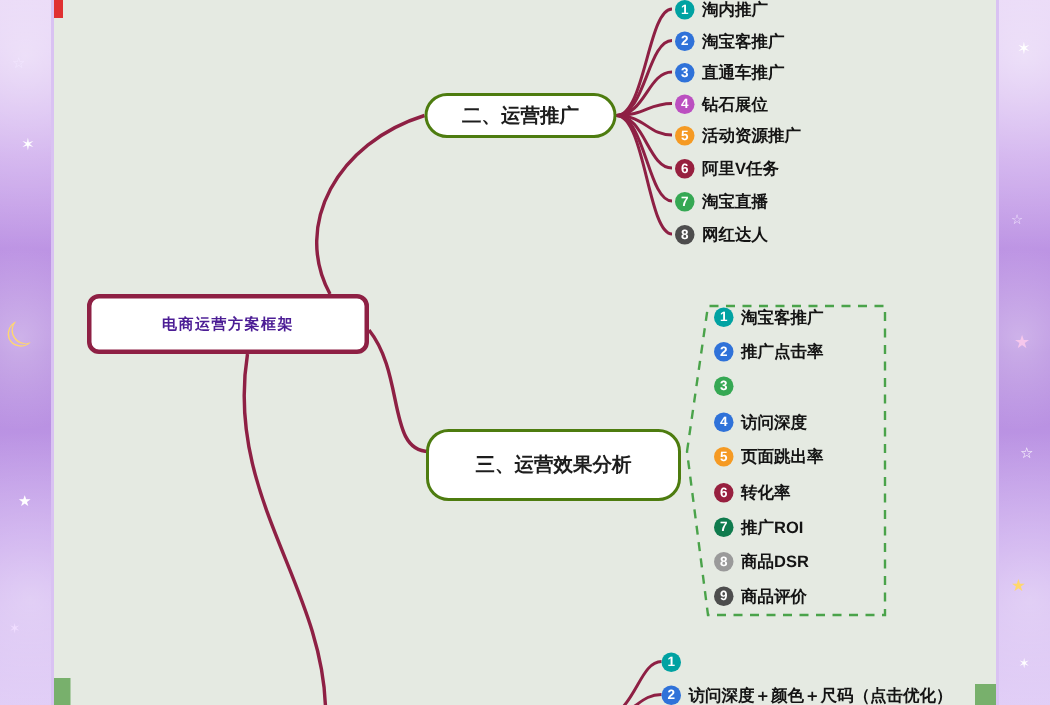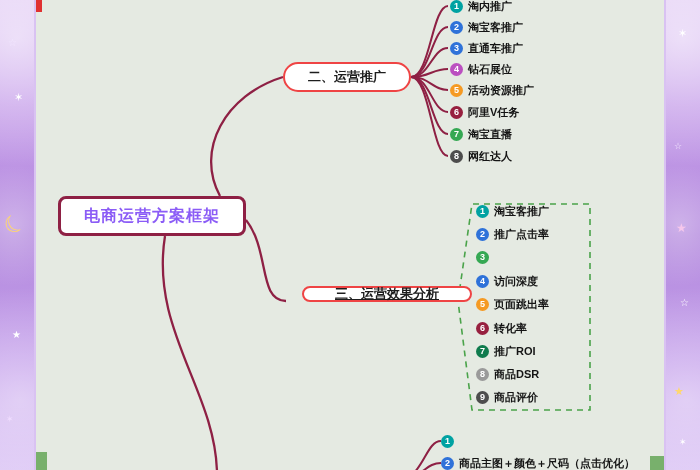--- a/index.html
+++ b/index.html
@@ -20,25 +20,25 @@
   .glyph { position:absolute; line-height:1; z-index:7; }
 
   
   svg.wires { position:absolute; left:0; top:0; z-index:1; }
 
   
   .mnode {
     position:absolute; z-index:3; background:#ffffff;
     border:3px solid #8e2044; border-radius:8px;
     display:flex; align-items:center; justify-content:center;
-    font-size:16px; font-weight:bold; color:#8b5cf6; letter-spacing:1px;
+    font-size:10px; font-weight:bold; color:#4c1d95; letter-spacing:1px;
   }
   .bnode {
     position:absolute; z-index:3; background:#ffffff;
-    border:2px solid #ef4444; border-radius:15px;
+    border:2px solid #4d7c0f; border-radius:15px;
     display:flex; align-items:center; justify-content:center;
     font-size:13px; font-weight:bold; color:#1d1d1d;
   }
 
   
   .mitem { position:absolute; z-index:3; display:flex; align-items:center; gap:5px; height:18px; }
   .nb {
     width:13px; height:13px; border-radius:50%; flex:0 0 13px;
     color:#fff; font-size:9px; font-weight:bold; line-height:13px; text-align:center;
     background:#888;
@@ -73,21 +73,21 @@
     <path d="M 402,480 C 424,474 426,441 441,441" stroke="#8e2044" stroke-width="2" fill="none"></path>
     <path d="M 402,480 C 424,476 426,463 441,463" stroke="#8e2044" stroke-width="2" fill="none"></path>
 
     <path d="M 458,301 L 472,204 L 590,204 L 590,410 L 472,410 Z" stroke="#4aa34a" stroke-width="1.6" stroke-dasharray="6 5" fill="none"></path>
   </svg>
 
   <div class="mnode" style="left:58px; top:196px; width:188px; height:40px;">电商运营方案框架</div>
 
   <div class="bnode" style="left:283px; top:62px; width:128px; height:30px;">二、运营推广</div>
 
-  <div class="bnode" style="left:302px; top:286px; width:170px; height:16px;text-decoration:underline;">三、运营效果分析</div>
+  <div class="bnode" style="left:284px; top:286px; width:170px; height:48px;">三、运营效果分析</div>
 
   <div class="mitem" style="left:450px; top:-3px;">
     <span class="nb" style="background: rgb(0, 162, 162);">1</span>
     <span class="mtext">淘内推广</span>
   </div>
   <div class="mitem" style="left:450px; top:18px;">
     <span class="nb" style="background: rgb(47, 114, 217);">2</span>
     <span class="mtext">淘宝客推广</span>
   </div>
   <div class="mitem" style="left:450px; top:39px;">
@@ -149,21 +149,21 @@
   <div class="mitem" style="left:476px; top:388px;">
     <span class="nb" style="background: rgb(77, 77, 77);">9</span>
     <span class="mtext">商品评价</span>
   </div>
 
   <div class="mitem" style="left:441px; top:432px;">
     <span class="nb" style="background: rgb(0, 162, 162);">1</span>
   </div>
   <div class="mitem" style="left:441px; top:454px;">
     <span class="nb" style="background: rgb(47, 114, 217);">2</span>
-    <span class="mtext">商品主图＋颜色＋尺码（点击优化）</span>
+    <span class="mtext">访问深度＋颜色＋尺码（点击优化）</span>
   </div>
 
   <div class="mark" style="left:36px; top:0; width:6px; height:12px; background:#e03131;"></div>
   <div class="mark" style="left:36px; top:452px; width:11px; height:18px; background:#78b06c;"></div>
   <div class="mark" style="left:650px; top:456px; width:14px; height:14px; background:#78b06c;"></div>
 
   <div class="side left">
     <span class="glyph" style="left:8px; top:38px;  font-size:10px; color:#f2e6ff;">☆</span>
     <span class="glyph" style="left:14px; top:92px; font-size:11px; color:#ffffff;">✶</span>
     <span class="glyph" style="left:4px; top:212px; font-size:24px; color:#ffd76e; transform:rotate(-35deg);">☾</span>

